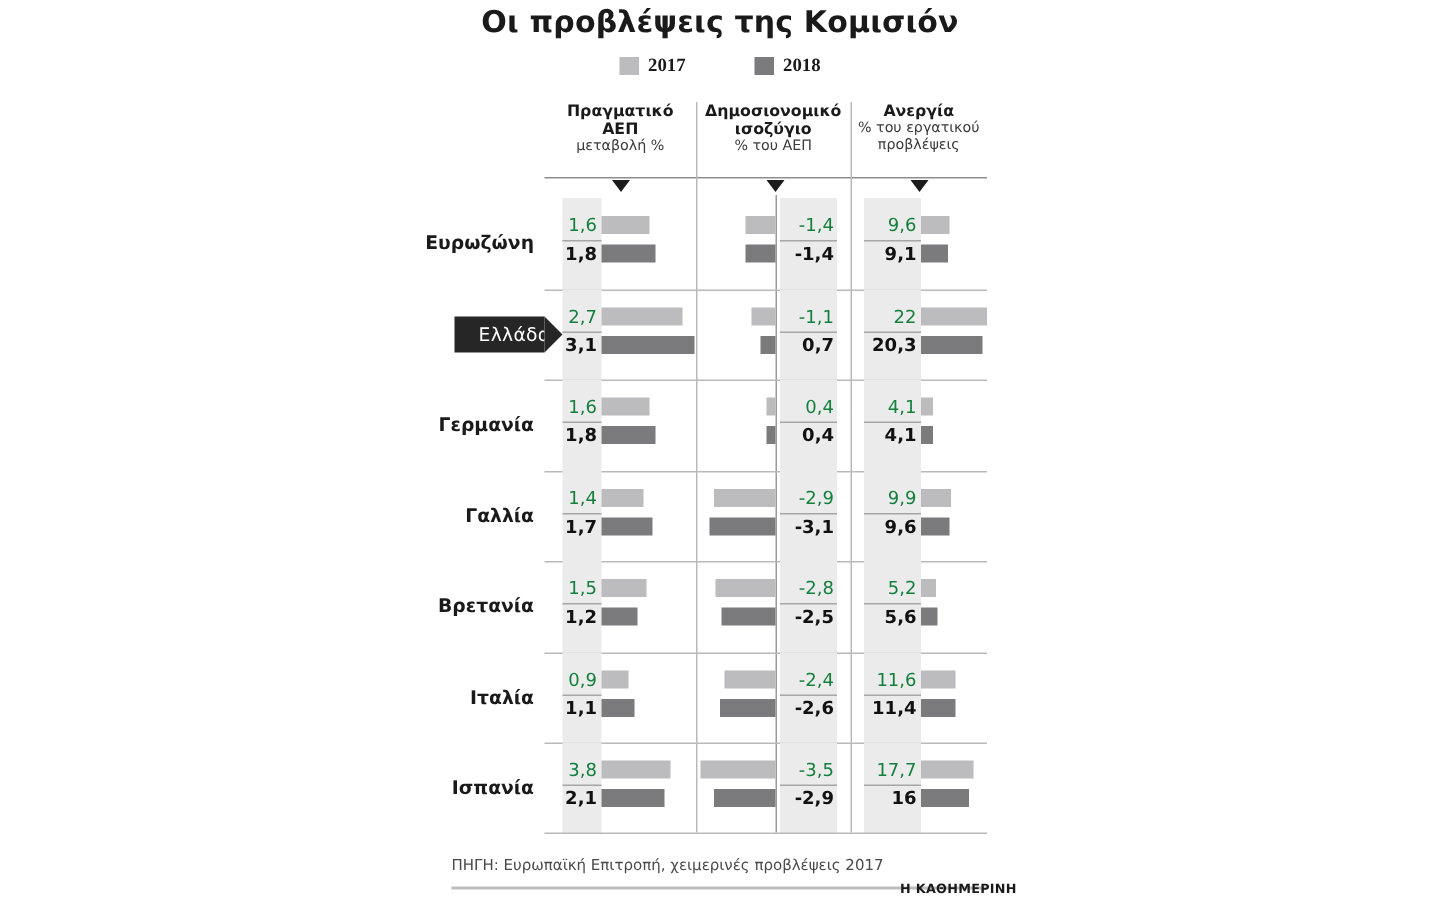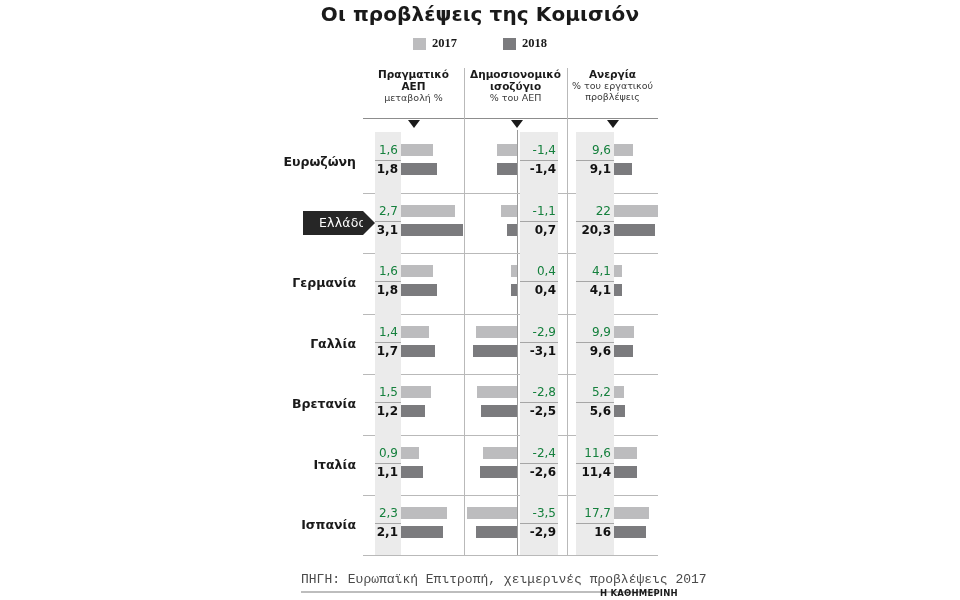--- a/index.html
+++ b/index.html
@@ -140,21 +140,21 @@
     position:absolute;right:-12px;top:0;
     width:0;height:0;
     border-top:12px solid transparent;
     border-bottom:12px solid transparent;
     border-left:12px solid #262626;
   }
 
   
   .source{
     position:absolute;left:301px;top:572px;
-    font-size:13px;color:#4a4a4a;white-space:nowrap;font-family:Liberation Mono, monospace;
+    font-size:10px;color:#4a4a4a;white-space:nowrap;
   }
   .foot-rule{
     position:absolute;left:301px;top:591px;width:357px;height:0;
     border-top:2px solid #bdbdbd;
   }
   .brand{
     position:absolute;left:600px;top:588px;width:58px;
     text-align:right;
     font-size:8.5px;font-weight:bold;color:#1a1a1a;
     letter-spacing:.2px;white-space:nowrap;
@@ -367,21 +367,21 @@
             <div class="bar a" style="left: 47px; width: 23.2px;"></div>
             <div class="val b" style="right: 47px;">11,4</div>
             <div class="bar b" style="left: 47px; width: 22.8px;"></div>
             <div class="vline" style="left: 9px; width: 38px; top: 28px;"></div>
           </div>
         </div>
         <div class="row">
           <div class="row-sep"></div>
           <div class="cell g0">
             <div class="strip"></div>
-            <div class="val a" style="right: 66px;">2,3</div>
+            <div class="val a" style="right: 66px;">3,8</div>
             <div class="bar a" style="left: 38px; width: 46px;"></div>
             <div class="val b" style="right: 66px;">2,1</div>
             <div class="bar b" style="left: 38px; width: 42px;"></div>
             <div class="vline" style="left: 12px; width: 26px; top: 28px;"></div>
           </div>
           <div class="cell g1">
             <div class="strip"></div>
             <div class="val a" style="right: 11px;">-3,5</div>
             <div class="bar a" style="left: 3px; width: 50px;"></div>
             <div class="val b" style="right: 11px;">-2,9</div>

